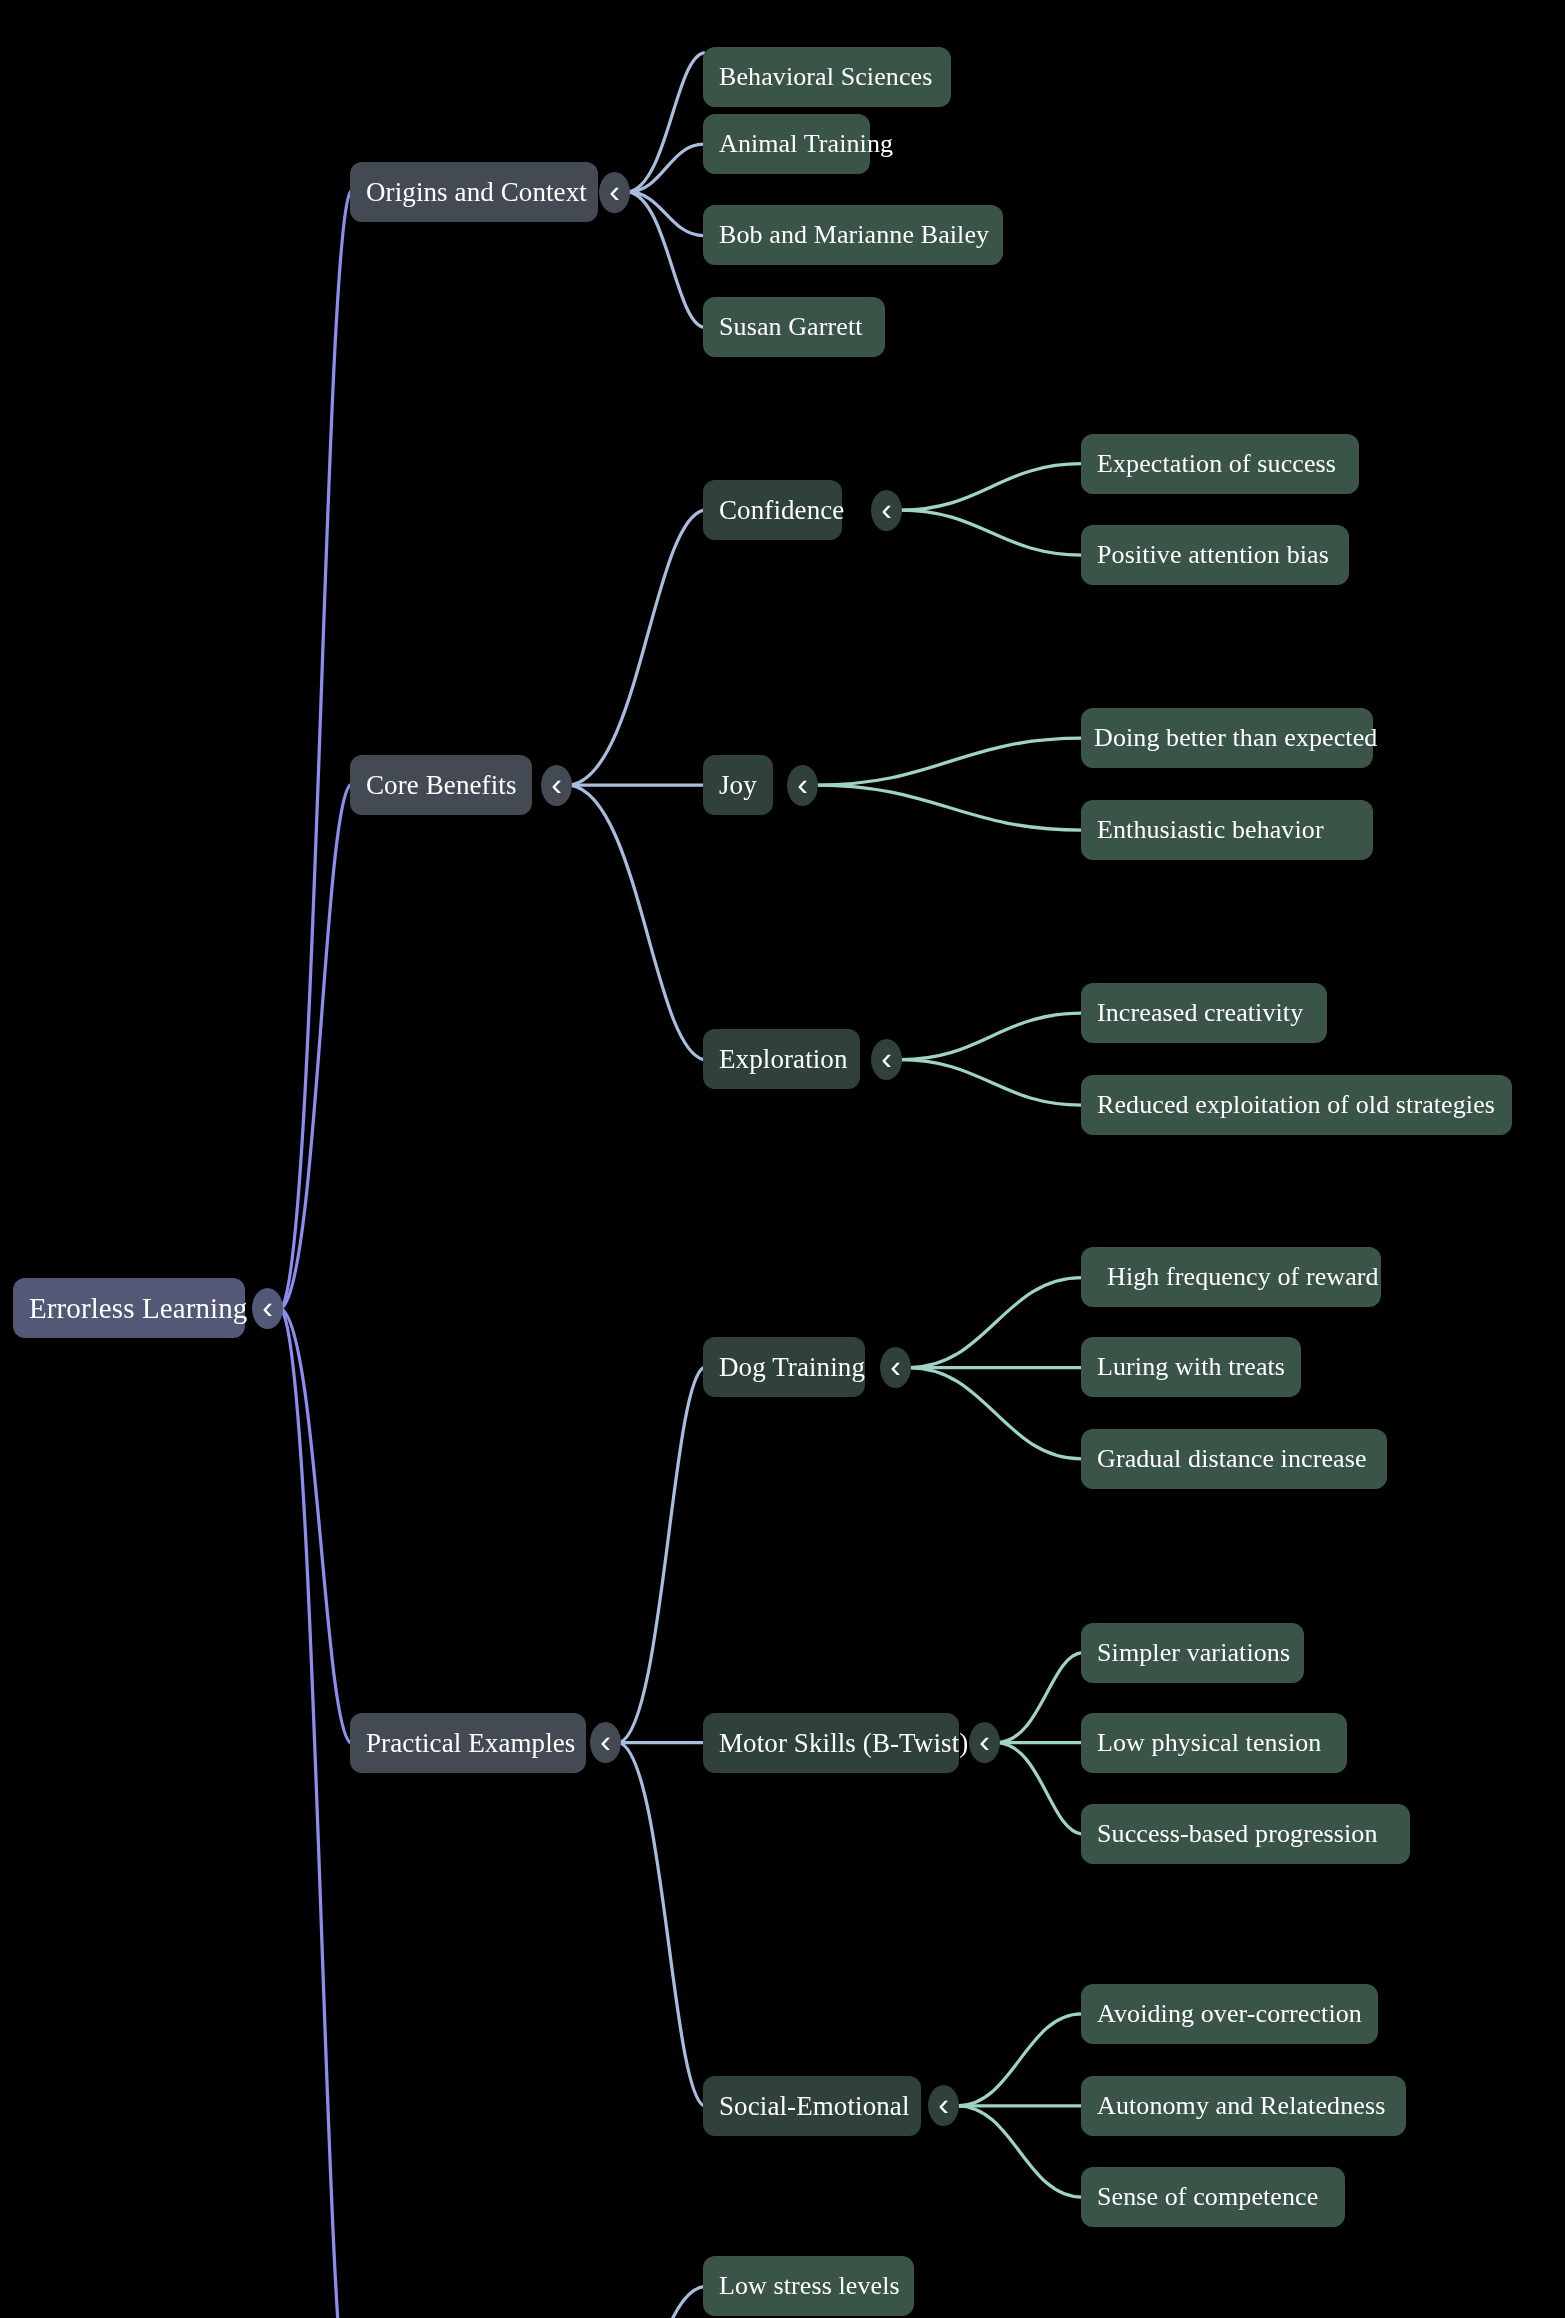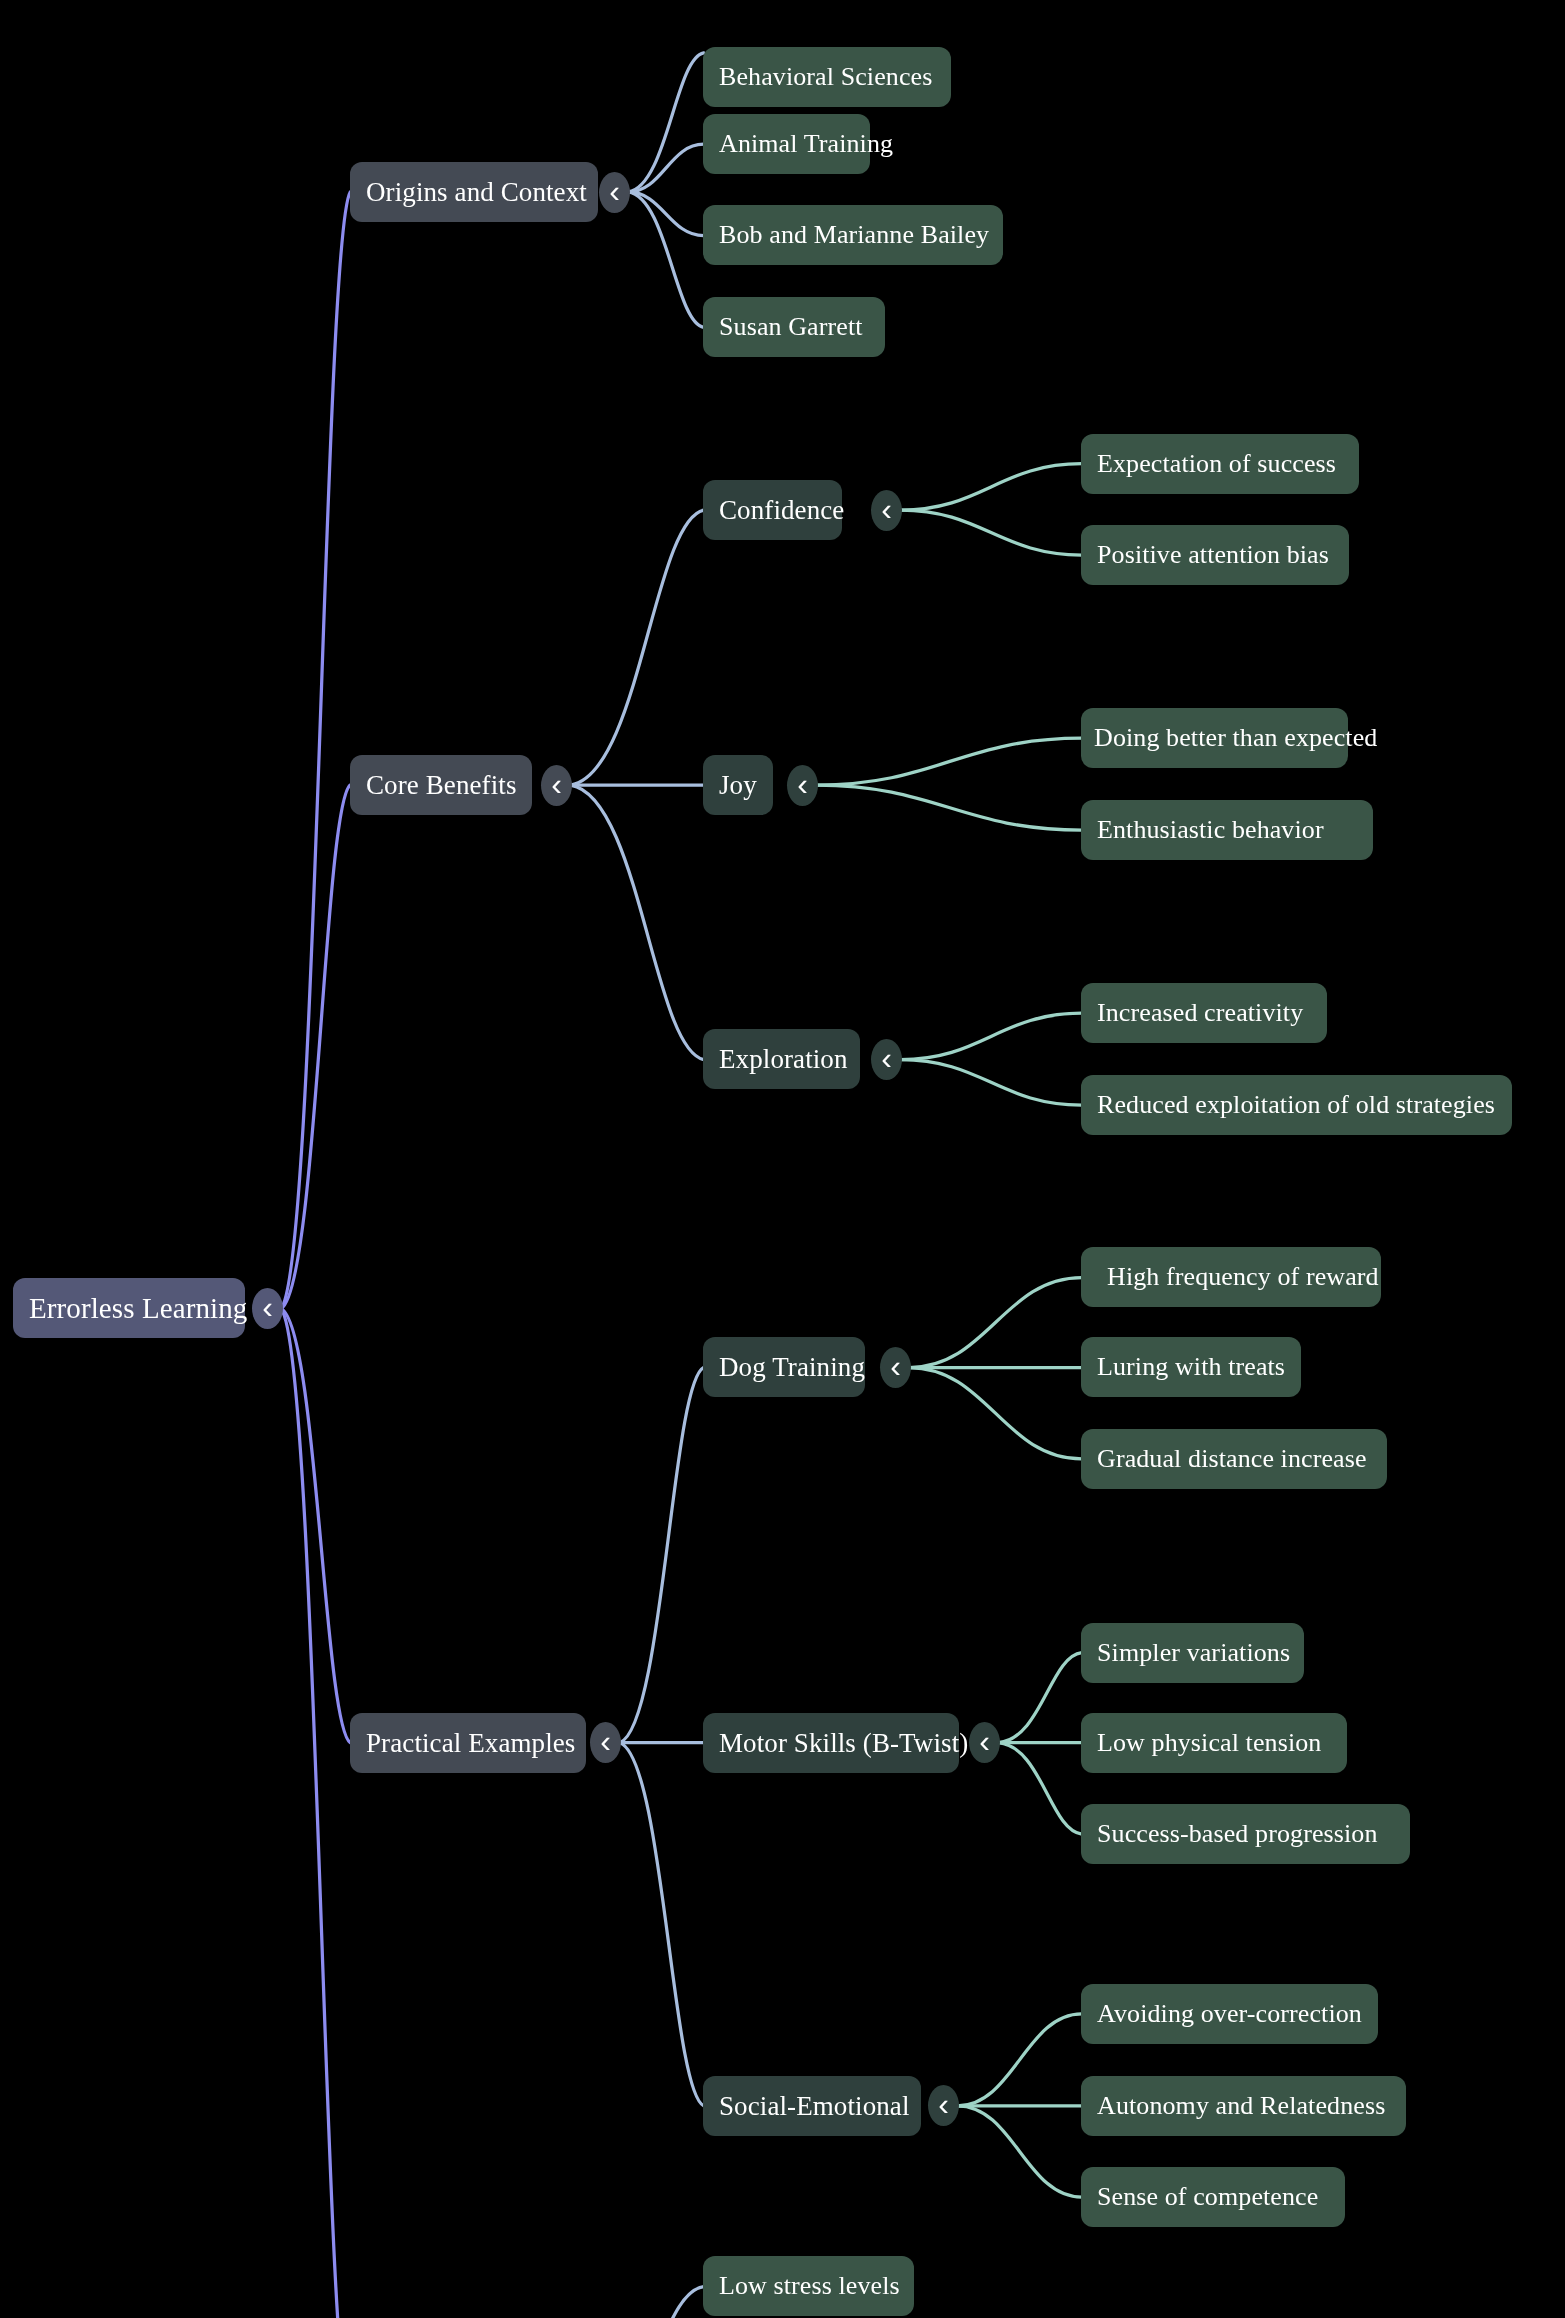--- a/index.html
+++ b/index.html
@@ -133,21 +133,21 @@
       </div>
       <div class="node lvl-3" style="left: 1081px; top: 434px; width: 278px;">
         <span class="label">Expectation of success</span>
       </div>
       <div class="node lvl-3" style="left: 1081px; top: 525px; width: 268px;">
         <span class="label">Positive attention bias</span>
       </div>
       <div class="node lvl-2" style="left: 703px; top: 755px; width: 70px;">
         <span class="label">Joy</span>
       </div>
-      <div class="node lvl-3" style="left: 1081px; top: 708px; width: 267px; padding-left: 13px;">
+      <div class="node lvl-3" style="left: 1081px; top: 708px; width: 292px; padding-left: 13px;">
         <span class="label">Doing better than expected</span>
       </div>
       <div class="node lvl-3" style="left: 1081px; top: 800px; width: 292px;">
         <span class="label">Enthusiastic behavior</span>
       </div>
       <div class="node lvl-2" style="left: 703px; top: 1029px; width: 157px;">
         <span class="label">Exploration</span>
       </div>
       <div class="node lvl-3" style="left: 1081px; top: 983px; width: 246px;">
         <span class="label">Increased creativity</span>

